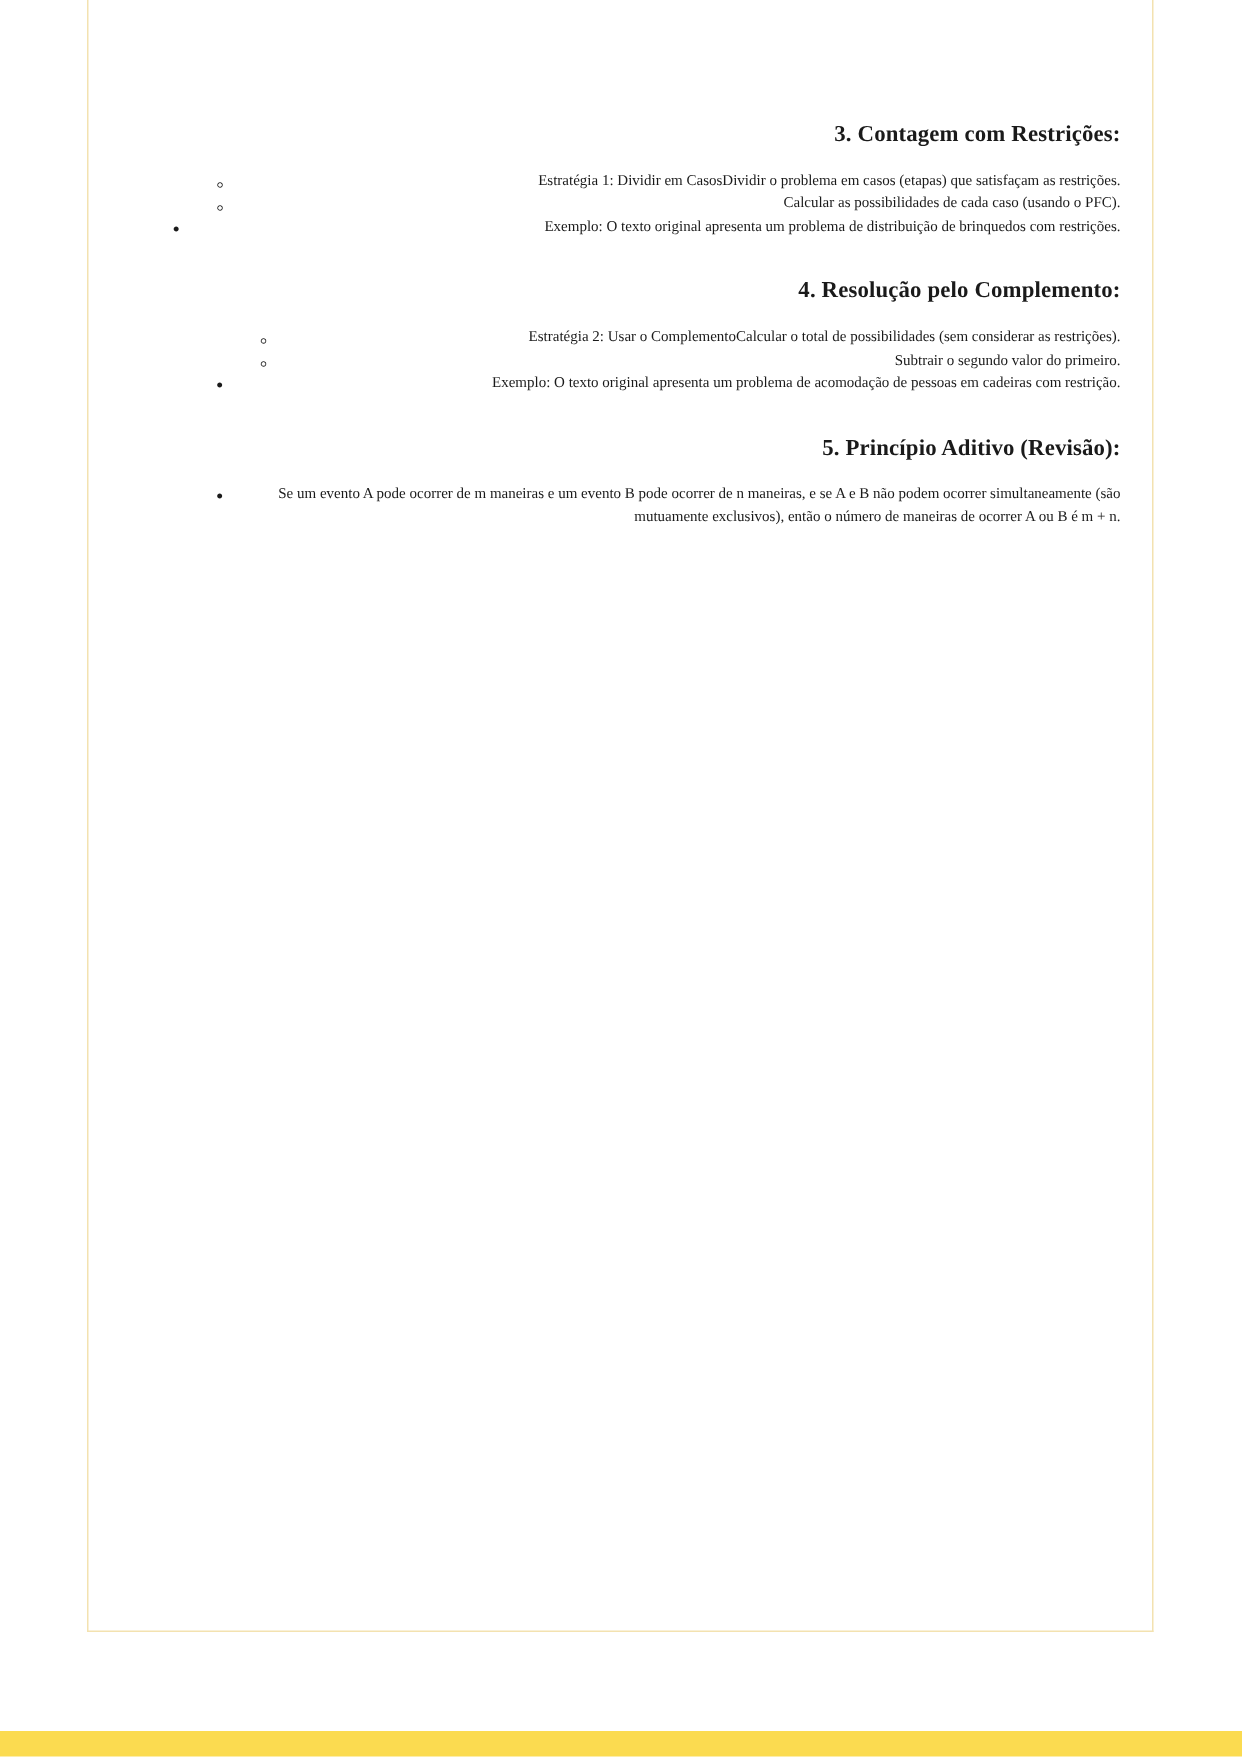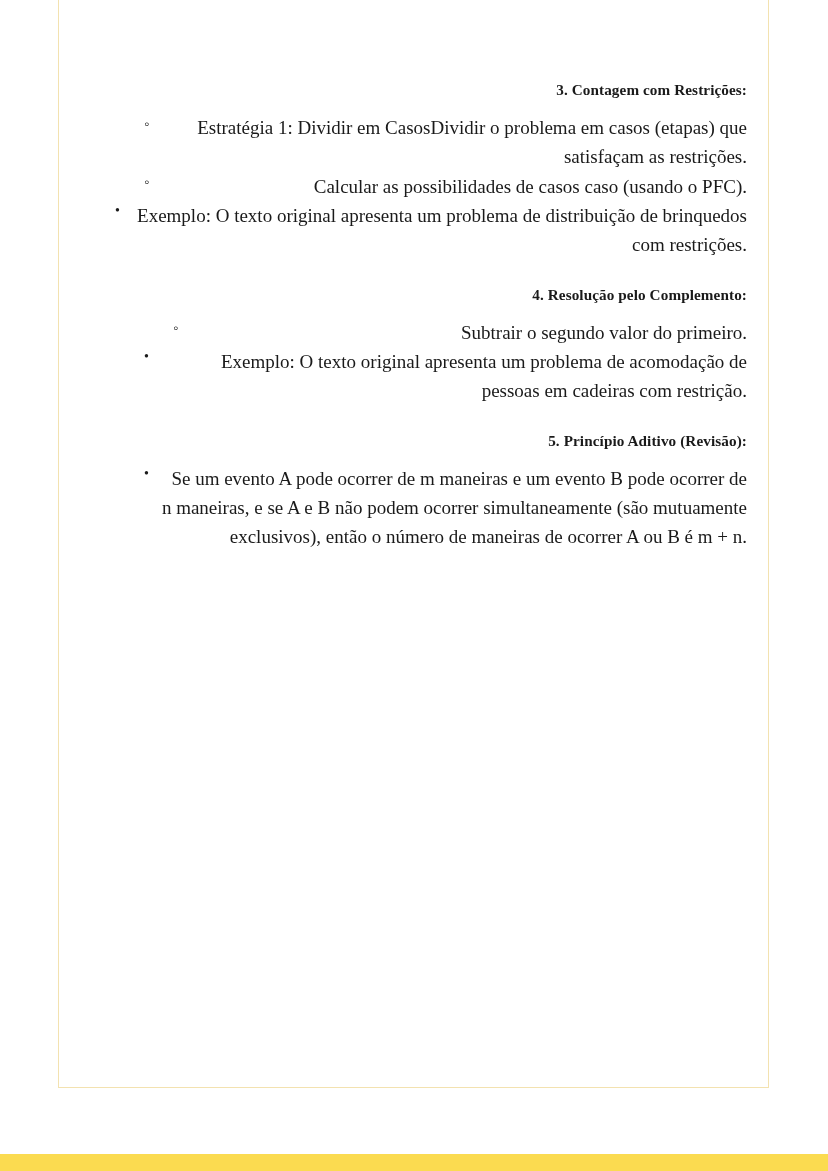--- a/index.html
+++ b/index.html
@@ -50,21 +50,21 @@
 
   
   ul.outer-list {
     list-style: none;
     margin: 14px 0 0 0;
     padding: 0;
   }
 
   li.bullet-row {
     position: relative;
-    font-size: 19px;
+    font-size: 10px;
     line-height: 1.545;
     margin: 0;
     padding: 0;
     color: #1a1a1a;
   }
 
   
   li.level-2 {
     padding-left: 81px;
   }
@@ -110,28 +110,29 @@
 </head>
 <body>
 
 <div class="page-sheet">
   <div class="page-content">
 
     <div class="section-block">
       <div class="section-heading first">3. Contagem com Restrições:</div>
       <ul class="outer-list">
         <li class="bullet-row level-2">Estratégia 1: Dividir em CasosDividir o problema em casos (etapas) que satisfaçam as restrições.</li>
-        <li class="bullet-row level-2">Calcular as possibilidades de casos caso (usando o PFC).</li>
+        <li class="bullet-row level-2">Calcular as possibilidades de cada caso (usando o PFC).</li>
         <li class="bullet-row level-1">Exemplo: O texto original apresenta um problema de distribuição de brinquedos com restrições.</li>
       </ul>
     </div>
 
     <div class="section-block">
       <div class="section-heading">4. Resolução pelo Complemento:</div>
       <ul class="outer-list">
+        <li class="bullet-row level-2">Estratégia 2: Usar o ComplementoCalcular o total de possibilidades (sem considerar as restrições).</li>
         <li class="bullet-row level-2">Subtrair o segundo valor do primeiro.</li>
         <li class="bullet-row level-1">Exemplo: O texto original apresenta um problema de acomodação de pessoas em cadeiras com restrição.</li>
       </ul>
     </div>
 
     <div class="section-block">
       <div class="section-heading">5. Princípio Aditivo (Revisão):</div>
       <ul class="outer-list plain-list-block">
         <li class="bullet-row level-1">Se um evento A pode ocorrer de m maneiras e um evento B pode ocorrer de n maneiras, e se A e B não podem ocorrer simultaneamente (são mutuamente exclusivos), então o número de maneiras de ocorrer A ou B é m + n.</li>
       </ul>

